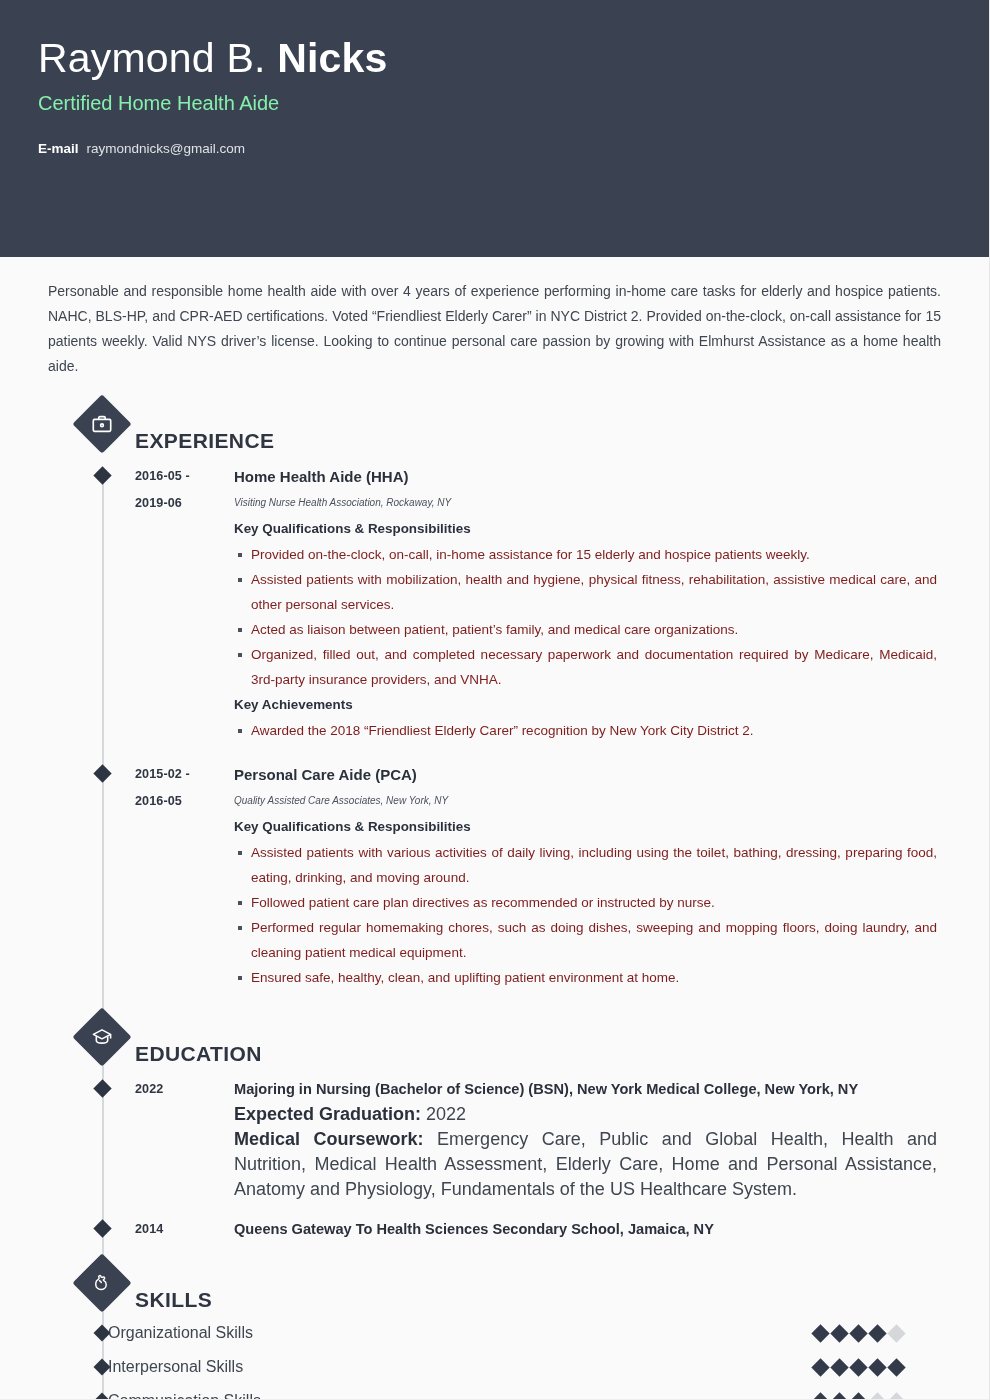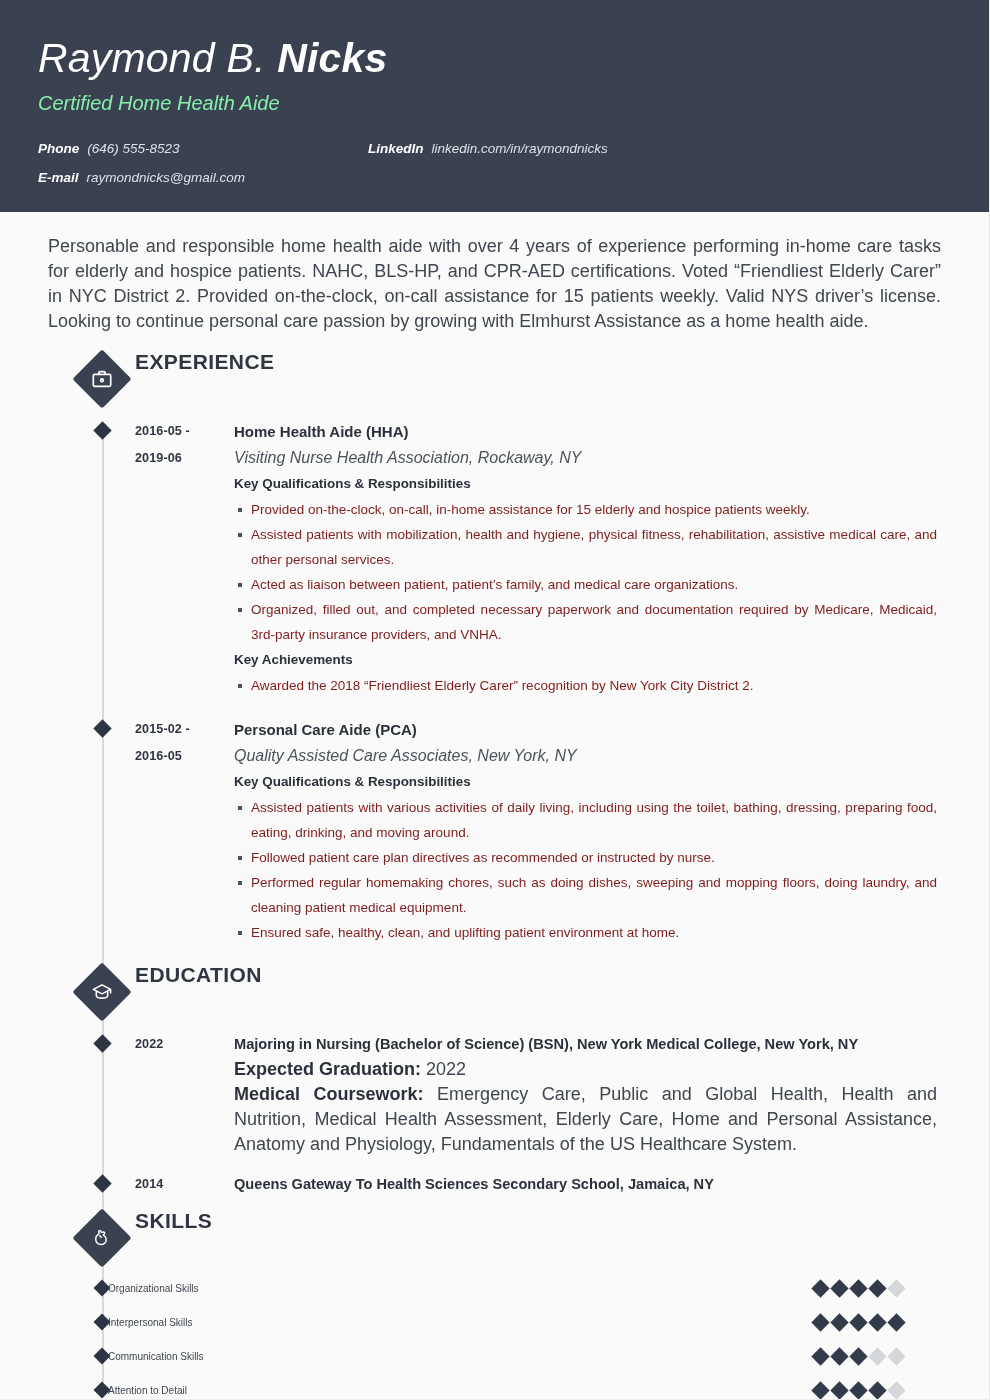--- a/index.html
+++ b/index.html
@@ -23,24 +23,23 @@
     background: #fafafa;
     border-right: 1px solid #e8e8e8;
     border-bottom: 1px solid #eeeeee;
     overflow: hidden;
   }
 
   
   .header {
     background: #3a4150;
     width: 100%;
-    height: 212px;
+    height: 257px;
     padding: 34px 38px 0 38px;
     position: relative;
-    font-style: italic;
   }
 
   .name {
     font-size: 41px;
     line-height: 48px;
     color: #ffffff;
     font-weight: 400;
     letter-spacing: 0.2px;
     margin-bottom: 8px;
   }
@@ -82,21 +81,21 @@
     white-space: nowrap;
   }
 
   
   .content {
     padding: 0 38px 0 38px;
     position: relative;
   }
 
   .summary {
-    font-size: 18px;
+    font-size: 14px;
     line-height: 25px;
     color: #3f4650;
     text-align: justify;
     padding: 22px 0 6px 10px;
     margin-right: 10px;
   }
 
   
   .timeline {
     position: relative;
@@ -113,21 +112,21 @@
     z-index: 0;
   }
 
   .section {
     position: relative;
     z-index: 1;
   }
 
   .section-head {
     display: flex;
-    align-items: flex-start;
+    align-items: flex-end;
     position: relative;
     height: 58px;
     margin-top: 10px;
   }
 
   .diamond-lg {
     position: absolute;
     left: 43px;
     top: 50%;
     transform: translateY(-50%) rotate(45deg);
@@ -191,21 +190,21 @@
     padding-right: 14px;
   }
 
   .entry-title {
     font-size: 15px;
     font-weight: 700;
     color: #2b313c;
     line-height: 27px;
   }
   .entry-sub {
-    font-size: 16px;
+    font-size: 10px;
     font-style: italic;
     color: #4b525d;
     line-height: 26px;
   }
   .entry-subhead {
     font-size: 13.4px;
     font-weight: 700;
     color: #2b313c;
     line-height: 26px;
     margin-top: 0px;
@@ -258,21 +257,21 @@
     z-index: 1;
   }
   .skill-row .diamond-sm {
     left: 58px;
     top: 11px;
     width: 12px;
     height: 12px;
   }
   .skill-name {
     margin-left: 70px;
-    font-size: 10px;
+    font-size: 16px;
     color: #3f4650;
     flex: 1;
   }
   .skill-rating {
     display: flex;
     gap: 6px;
     padding-right: 48px;
   }
   .rate-dia {
     width: 13px;
@@ -288,30 +287,20 @@
 <body>
 
 <div class="page">
 
   <div class="header">
     <div class="name"><span>Raymond B. </span><span class="last">Nicks</span></div>
 
     <div class="job-title">Certified Home Health Aide</div>
 
     <div class="contact-grid">
-      <div class="contact-row">
-        <div class="contact-cell col1">
-          <span class="contact-label">Phone</span>
-          <span class="contact-value">(646) 555-8523</span>
-        </div>
-        <div class="contact-cell">
-          <span class="contact-label">LinkedIn</span>
-          <span class="contact-value">linkedin.com/in/raymondnicks</span>
-        </div>
-      </div>
       <div class="contact-row">
         <div class="contact-cell col1">
           <span class="contact-label">E-mail</span>
           <span class="contact-value">raymondnicks@gmail.com</span>
         </div>
       </div>
     </div>
   </div>
 
   <div class="content">

